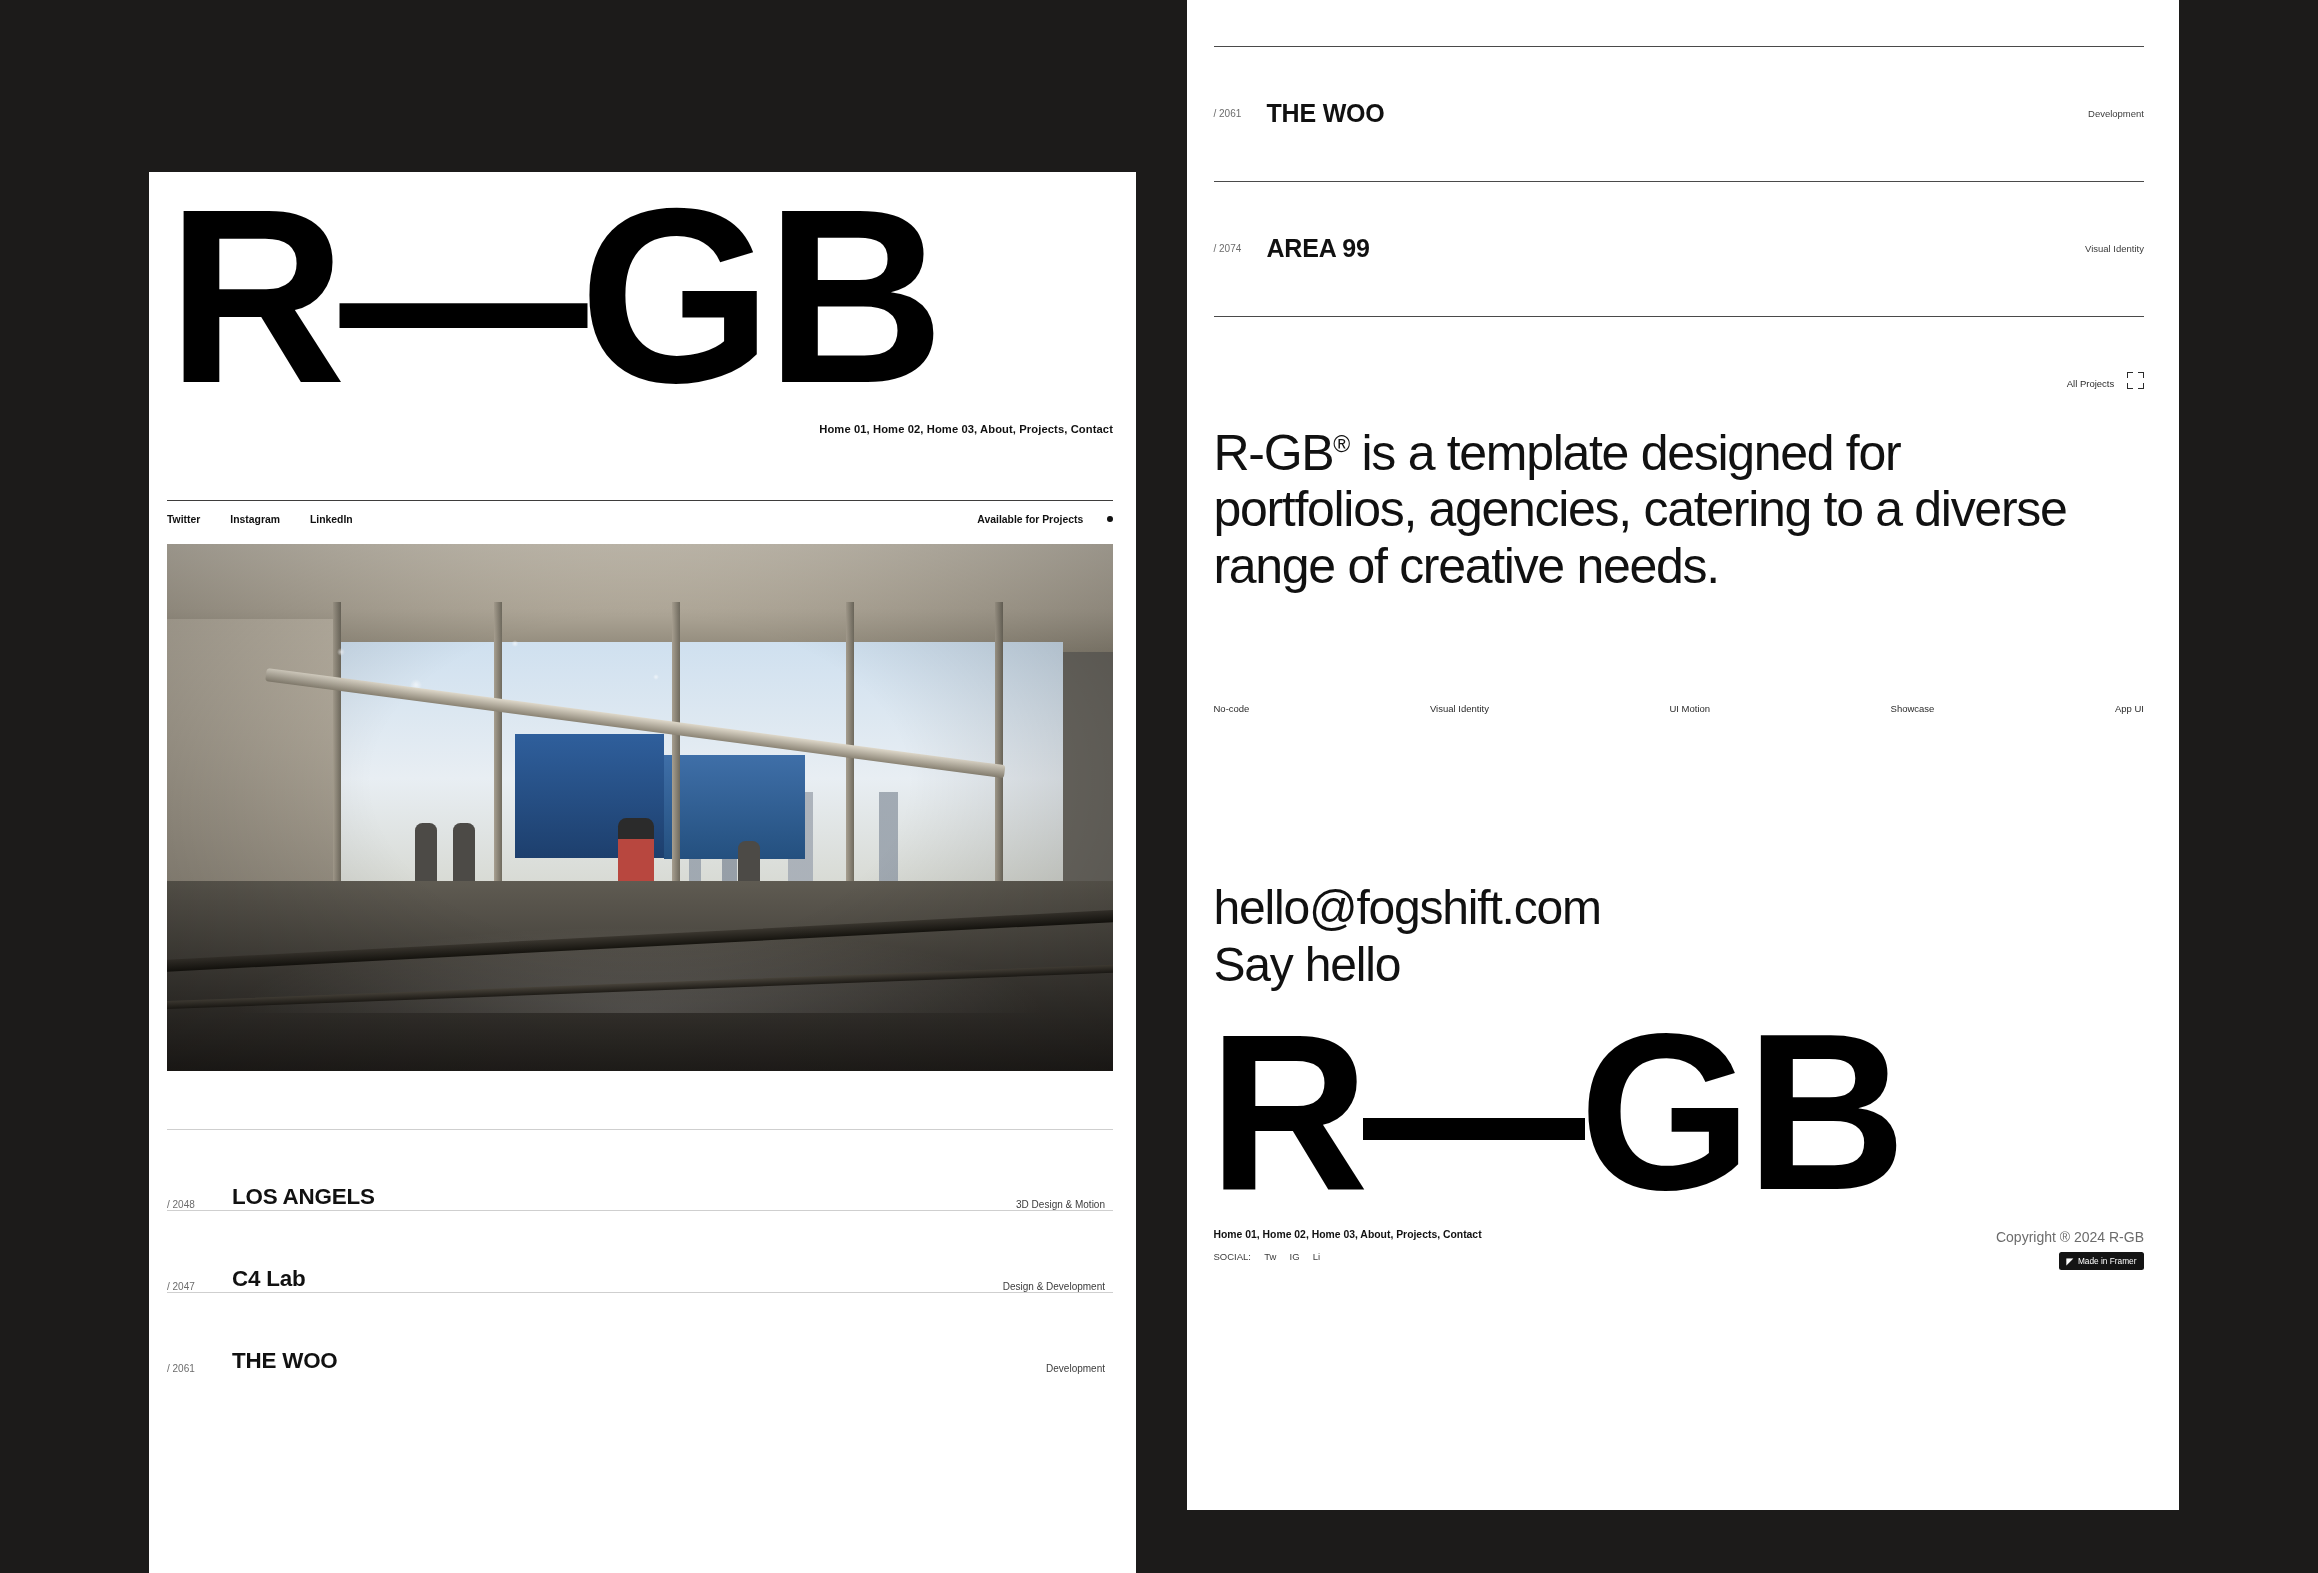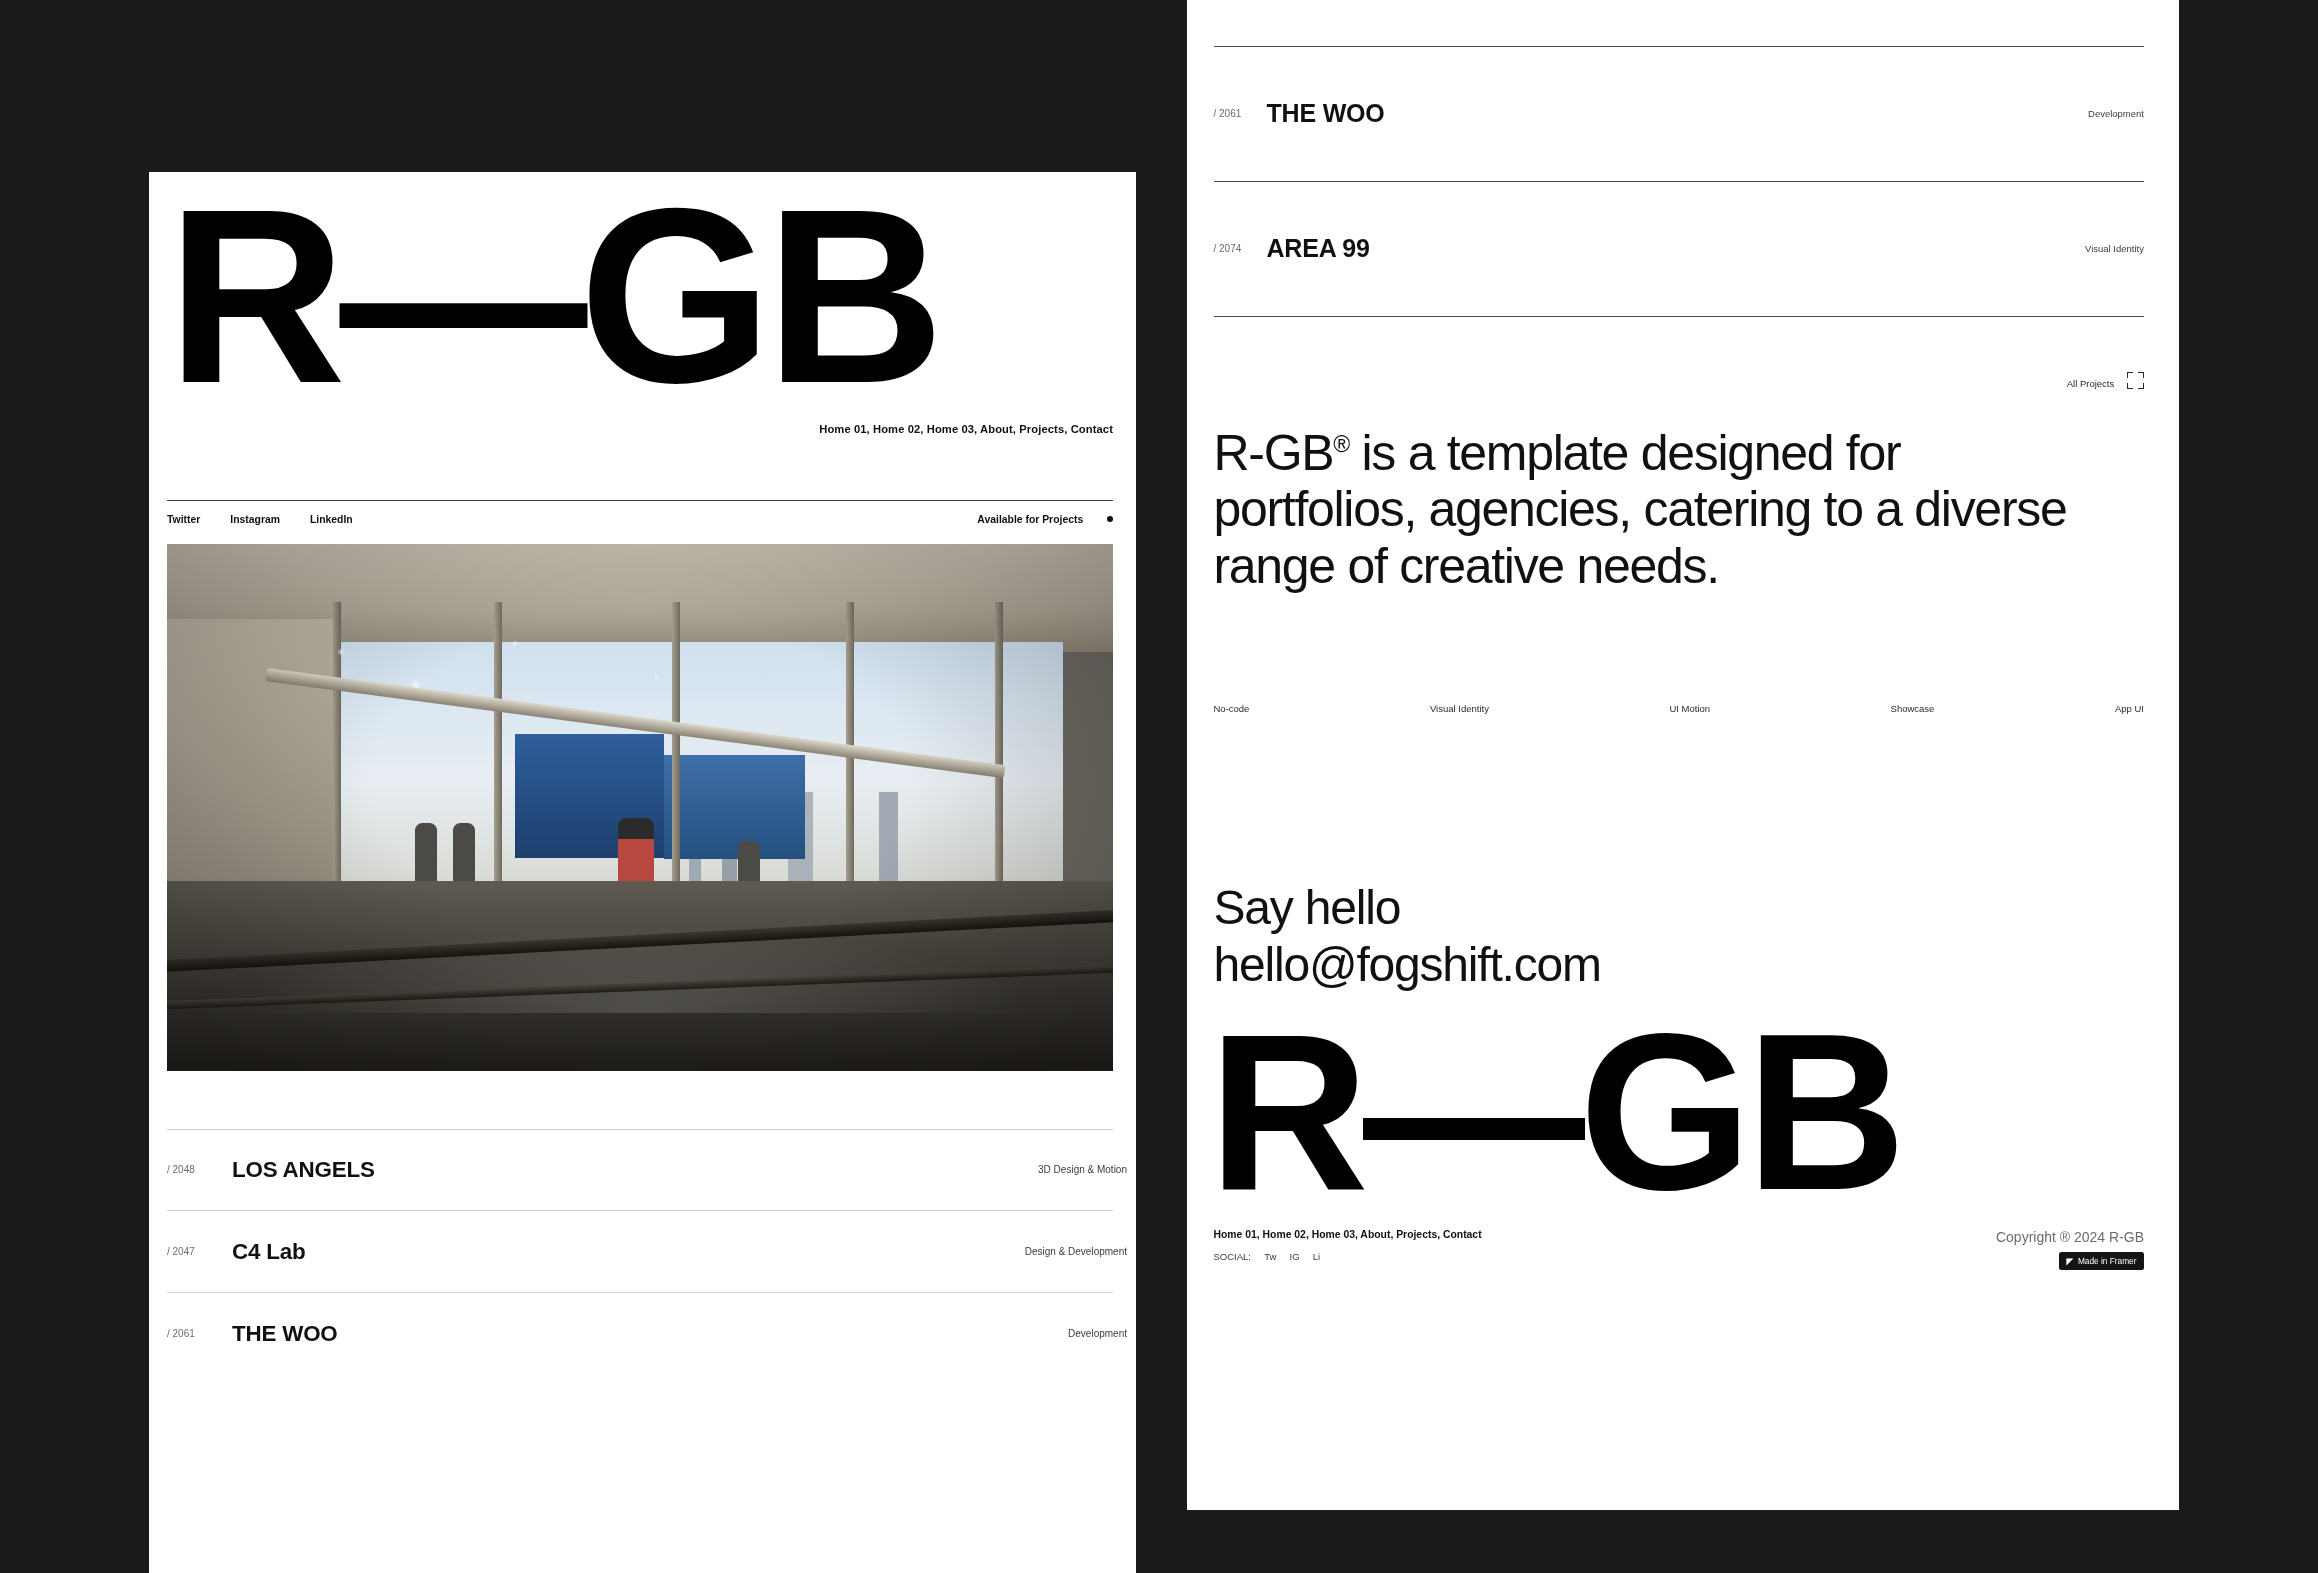--- a/index.html
+++ b/index.html
@@ -134,23 +134,23 @@
       radial-gradient(circle 5.8px at 207px 16.6px, rgba(255,255,255,.6), transparent 60%),
       radial-gradient(circle 8.3px at 273px 91px, rgba(255,255,255,.55), transparent 60%),
       radial-gradient(circle 5px at 348px 50px, rgba(255,255,255,.6), transparent 60%);
   }
   .photo .vignette {
     position: absolute; inset: 0;
     background: radial-gradient(ellipse at 50% 45%, rgba(0,0,0,0) 40%, rgba(0,0,0,.28) 100%);
   }
 
   .project-row {
-    display: flex; align-items: center;
+    display: flex; align-items: flex-end;
     height: 81px;
-    padding: 0 9px 0 18px;
+    padding: 0 31px 0 18px;
   }
   .project-row .idx {
     font-size: 10px; color: #6c6c6c; width: 65px; font-weight: 400;
   }
   .project-row .name {
     font-size: 22.4px; font-weight: 700; color: #111; letter-spacing: -0.2px; flex: 1;
   }
   .project-row .tag {
     font-size: 10px; color: #3c3c3c; font-weight: 400;
   }
@@ -345,22 +345,22 @@
 
     <div class="tag-row">
       <span>No-code</span>
       <span>Visual Identity</span>
       <span>UI Motion</span>
       <span>Showcase</span>
       <span>App UI</span>
     </div>
 
     <div class="sayhello">
+      <div>hello@fogshift.com</div>
       <div>Say hello</div>
-      <div>hello@fogshift.com</div>
     </div>
 
     <div class="foot-wordmark">
       <span>R</span><span>—</span><span>GB</span>
     </div>
 
     <div class="foot-meta">
       <div class="left-links">
         <span class="l1">Home 01, Home 02, Home 03, About, Projects, Contact</span>
         <span class="l2">

